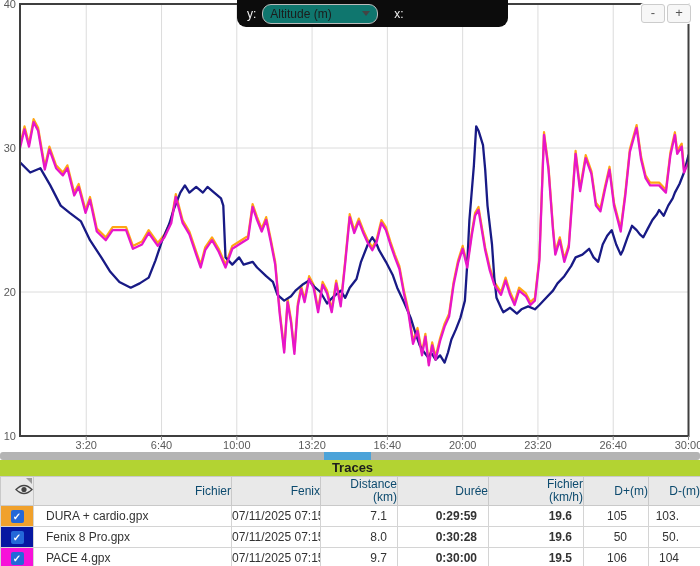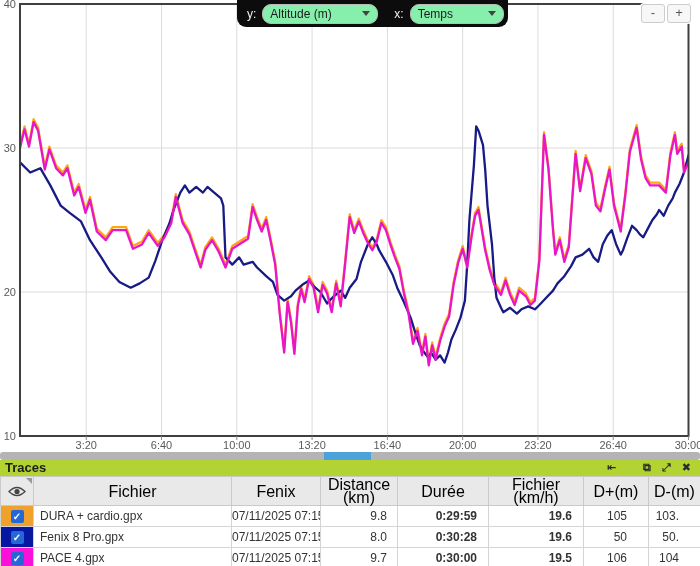--- a/index.html
+++ b/index.html
@@ -7,21 +7,21 @@
   #app{position:relative;width:700px;height:566px;}
 
   
   #chart-region{position:relative;width:700px;height:452px;background:#fff;}
   #chart-svg{position:absolute;left:0;top:0;}
 
   
   #axis-panel{position:absolute;left:237px;top:0;width:271px;height:27px;background:#0c0c0c;
     border-radius:0 0 9px 9px;display:flex;align-items:center;gap:6px;padding:0;box-sizing:border-box;}
   .axis-label{color:#f2f2f2;font-size:12px;margin-left:10px;}
-  .select{background:#86efac;border:1px solid #bbb;border-radius:9px;height:18px;display:flex;
+  .select{background:#0f766e;border:1px solid #bbb;border-radius:9px;height:18px;display:flex;
     align-items:center;justify-content:space-between;padding:0 7px;font-size:12px;color:#1c1c1c;cursor:default;}
   .select .tri{width:0;height:0;border-left:4px solid transparent;border-right:4px solid transparent;
     border-top:5px solid #444;margin-left:8px;}
   #y-select{width:100px;}
   #x-select{width:78px;}
 
   
   #zoom-ctl{position:absolute;top:3px;right:8px;display:flex;gap:2px;background:#fff;border-radius:4px;padding:1px;}
   .zoom-btn{width:22px;height:17px;background:#f7f7f7;border:1px solid #ccc;border-radius:3px;
     color:#555;font-size:13px;line-height:15px;text-align:center;cursor:default;}
@@ -33,27 +33,27 @@
   
   #traces-header{width:700px;height:16px;display:flex;align-items:center;justify-content:space-between;}
   #traces-title{font-size:13px;font-weight:bold;color:#1d1d1d;padding-left:5px;line-height:16px;}
   #traces-icons{display:flex;align-items:center;gap:11px;padding-right:9px;font-family:"DejaVu Sans",sans-serif;}
   .hdr-icon{font-size:11px;font-weight:bold;color:#2b2b2b;line-height:16px;cursor:default;}
   .hdr-icon.first{margin-right:16px;}
 
   table{width:700px;border-collapse:collapse;table-layout:fixed;font-size:12px;color:#333;}
   col.c-eye{width:33px;}col.c-file{width:198px;}col.c-date{width:89px;}col.c-dist{width:77px;}
   col.c-dur{width:91px;}col.c-avg{width:95px;}col.c-dp{width:65px;}col.c-dm{width:52px;}
-  th{background:#e9e9e9;border:1px solid #c9c9c9;font-weight:normal;color:#000000;height:28px;
-    font-size:16px;text-align:center;padding:0;position:relative;line-height:13px;}
+  th{background:#e9e9e9;border:1px solid #c9c9c9;font-weight:normal;color:#0c4a6e;height:28px;
+    font-size:12px;text-align:right;padding:0;position:relative;line-height:13px;}
   th.eye-th::after{content:"";position:absolute;top:1px;right:1px;width:0;height:0;
     border-left:6px solid transparent;border-top:6px solid #9a9a9a;}
   td{border:1px solid #d4d4d4;height:20px;padding:0;background:#fff;white-space:nowrap;overflow:hidden;}
   td.swatch{text-align:center;}
-  td.file{text-align:left;padding-left:6px;}
+  td.file{text-align:left;padding-left:12px;}
   td.date{text-align:center;}
   td.num{text-align:right;}
   td.pr10{padding-right:10px;}td.pr11{padding-right:11px;font-weight:bold;}td.pr21{padding-right:21px;}td.pr30{padding-right:21px;}
   .checkbox{display:inline-block;width:13px;height:13px;border-radius:2px;color:#fff;font-size:10px;
     line-height:13px;text-align:center;vertical-align:middle;font-weight:bold;cursor:default;}
   .unit{display:block;}
 </style>
 </head>
 <body>
 
@@ -106,37 +106,33 @@
         <text x="16" y="440" text-anchor="end" font-size="11" fill="#5a5a5a" font-family="&quot;Liberation Sans&quot;,sans-serif">10</text>
       </svg>
 
     <div id="axis-panel">
       <span class="axis-label">y:</span>
       <div class="select" id="y-select">
         <span>Altitude (m)</span>
         <span class="tri"></span>
       </div>
       <span class="axis-label">x:</span>
-      <div class="select" id="x-select">
-        <span>Temps</span>
-        <span class="tri"></span>
-      </div>
     </div>
 
     <div id="zoom-ctl">
       <div class="zoom-btn">-</div>
       <div class="zoom-btn">+</div>
     </div>
   </div>
 
   <div id="timeline-scrollbar">
     <div id="scroll-thumb" style="background-color: rgb(75, 163, 217);"></div>
   </div>
 
-  <div id="traces-header" style="background-color: rgb(179, 211, 50);">
+  <div id="traces-header" style="background-color: rgb(179, 211, 50); flex-direction: column;">
     <span id="traces-title">Traces</span>
     <span id="traces-icons">
       <span class="hdr-icon first">⇤</span>
       <span class="hdr-icon">⧉</span>
       <span class="hdr-icon">⤢</span>
       <span class="hdr-icon">✖</span>
     </span>
   </div>
 
   <table>
@@ -165,21 +161,21 @@
         <th><span>Fichier</span><span class="unit">(km/h)</span></th>
         <th>D+(m)</th>
         <th>D-(m)</th>
       </tr>
     </thead>
     <tbody>
       <tr>
         <td class="swatch" style="background-color: rgb(240, 161, 44);"><span class="checkbox" style="background-color: rgb(36, 104, 216);">✓</span></td>
         <td class="file">DURA + cardio.gpx</td>
         <td class="date">07/11/2025 07:15</td>
-        <td class="num pr10">9.8</td>
+        <td class="num pr10">7.1</td>
         <td class="num pr11">0:29:59</td>
         <td class="num pr11">19.6</td>
         <td class="num pr21">105</td>
         <td class="num pr30">103.</td>
       </tr>
       <tr>
         <td class="swatch" style="background-color: rgb(6, 23, 161);"><span class="checkbox" style="background-color: rgb(36, 104, 216);">✓</span></td>
         <td class="file">Fenix 8 Pro.gpx</td>
         <td class="date">07/11/2025 07:15</td>
         <td class="num pr10">8.0</td>

